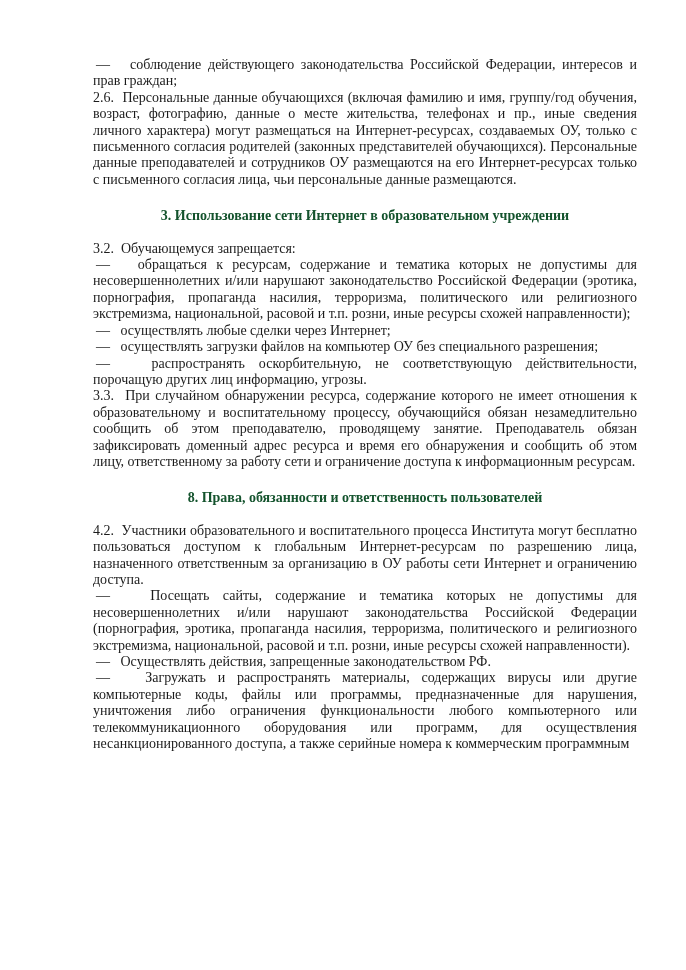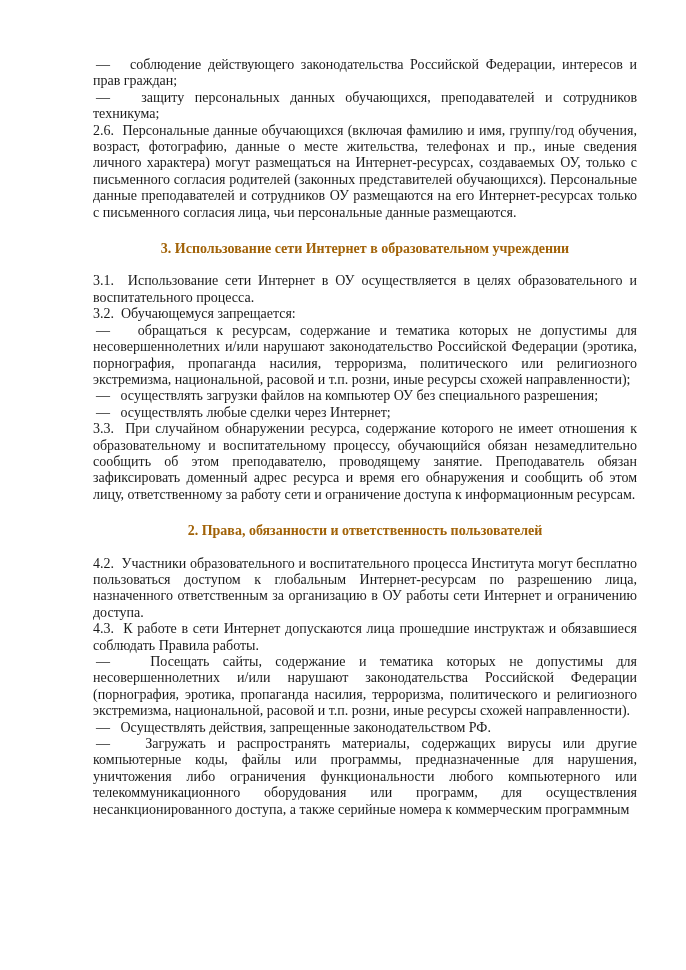--- a/index.html
+++ b/index.html
@@ -30,40 +30,38 @@
   }
   .page p.dash {
     text-indent: 3px;
   }
   .page h2.heading {
     margin: 20px 0 16px 0;
     font-size: 14px;
     line-height: 16.4px;
     font-weight: bold;
     text-align: center;
-    color: #a16207;
+    color: #14532d;
   }
 </style>
 </head>
 <body>
 
 <div class="page">
   <p class="dash">—&nbsp;&nbsp; соблюдение действующего законодательства Российской Федерации, интересов и прав граждан;</p>
-  <p class="dash">—&nbsp;&nbsp; защиту персональных данных обучающихся, преподавателей и сотрудников техникума;</p>
   <p>2.6.&nbsp; Персональные данные обучающихся (включая фамилию и имя, группу/год обучения, возраст, фотографию, данные о месте жительства, телефонах и пр., иные сведения личного характера) могут размещаться на Интернет-ресурсах, создаваемых ОУ, только с письменного согласия родителей (законных представителей обучающихся). Персональные данные преподавателей и сотрудников ОУ размещаются на его Интернет-ресурсах только с письменного согласия лица, чьи персональные данные размещаются.</p>
 
   <h2 class="heading">3. Использование сети Интернет в образовательном учреждении</h2>
 
-  <p>3.1.&nbsp; Использование сети Интернет в ОУ осуществляется в целях образовательного и воспитательного процесса.</p>
   <p>3.2.&nbsp; Обучающемуся запрещается:</p>
   <p class="dash">—&nbsp;&nbsp; обращаться к ресурсам, содержание и тематика которых не допустимы для несовершеннолетних и/или нарушают законодательство Российской Федерации (эротика, порнография, пропаганда насилия, терроризма, политического или религиозного экстремизма, национальной, расовой и т.п. розни, иные ресурсы схожей направленности);</p>
+  <p class="dash">—&nbsp;&nbsp; осуществлять любые сделки через Интернет;</p>
   <p class="dash">—&nbsp;&nbsp; осуществлять загрузки файлов на компьютер ОУ без специального разрешения;</p>
-  <p class="dash">—&nbsp;&nbsp; осуществлять любые сделки через Интернет;</p>
+  <p class="dash">—&nbsp;&nbsp; распространять оскорбительную, не соответствующую действительности, порочащую других лиц информацию, угрозы.</p>
   <p>3.3.&nbsp; При случайном обнаружении ресурса, содержание которого не имеет отношения к образовательному и воспитательному процессу, обучающийся обязан незамедлительно сообщить об этом преподавателю, проводящему занятие. Преподаватель обязан зафиксировать доменный адрес ресурса и время его обнаружения и сообщить об этом лицу, ответственному за работу сети и ограничение доступа к информационным ресурсам.</p>
 
-  <h2 class="heading">2. Права, обязанности и ответственность пользователей</h2>
+  <h2 class="heading">8. Права, обязанности и ответственность пользователей</h2>
 
   <p>4.2.&nbsp; Участники образовательного и воспитательного процесса Института могут бесплатно пользоваться доступом к глобальным Интернет-ресурсам по разрешению лица, назначенного ответственным за организацию в ОУ работы сети Интернет и ограничению доступа.</p>
-  <p>4.3.&nbsp; К работе в сети Интернет допускаются лица прошедшие инструктаж и обязавшиеся соблюдать Правила работы.</p>
   <p class="dash">—&nbsp;&nbsp; Посещать сайты, содержание и тематика которых не допустимы для несовершеннолетних и/или нарушают законодательства Российской Федерации (порнография, эротика, пропаганда насилия, терроризма, политического и религиозного экстремизма, национальной, расовой и т.п. розни, иные ресурсы схожей направленности).</p>
   <p class="dash">—&nbsp;&nbsp; Осуществлять действия, запрещенные законодательством РФ.</p>
   <p class="dash">—&nbsp;&nbsp; Загружать и распространять материалы, содержащих вирусы или другие компьютерные коды, файлы или программы, предназначенные для нарушения, уничтожения либо ограничения функциональности любого компьютерного или телекоммуникационного оборудования или программ, для осуществления несанкционированного доступа, а также серийные номера к коммерческим программным</p>
 </div>
 
 </body></html>

